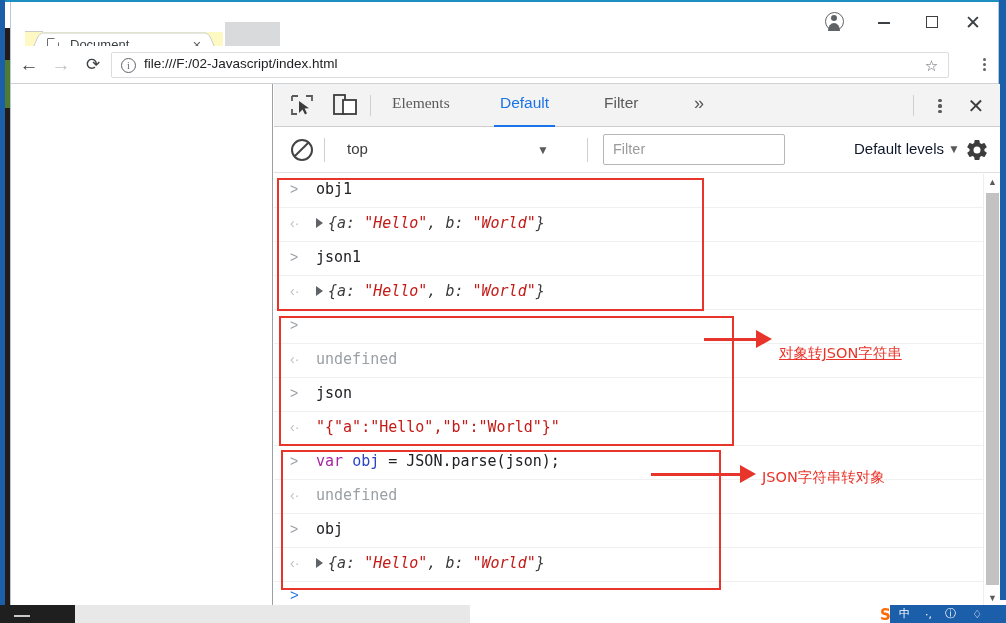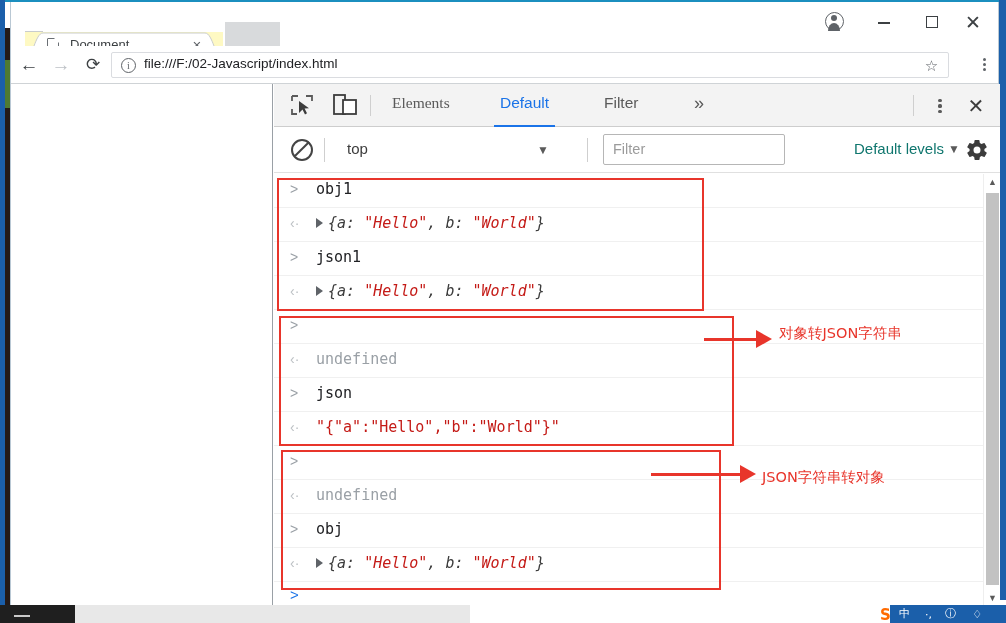--- a/index.html
+++ b/index.html
@@ -162,21 +162,21 @@
   .clear-icon:after{ content:""; position:absolute; left:-1px; top:7px; width:20px; height:2px;
                      background:#444; transform:rotate(-45deg); transform-origin:center; }
   .ctx-select { position:absolute; left:62px; top:8px; width:221px; height:28px; }
   .ctx-label { position:absolute; left:11px; top:4px; font-size:15px; color:#3c3c3c; }
   .ctx-caret { position:absolute; right:8px; top:7px; font-size:12px; color:#5a5a5a; }
   .filter-input {
     position:absolute; left:329px; top:6px; width:182px; height:31px;
     background:#fff; border:1px solid #b6b6b6; border-radius:2px;
   }
   .filter-ph { position:absolute; left:9px; top:6px; font-size:14.5px; color:#9b9b9b; }
-  .levels { position:absolute; right:56px; top:12px; font-size:15px; color:#0f766e; white-space:nowrap; }
+  .levels { position:absolute; right:56px; top:12px; font-size:15px; color:#0f172a; white-space:nowrap; }
   .levels-caret { position:absolute; right:40px; top:14px; font-size:12px; color:#5a5a5a; }
   .gear { position:absolute; right:11px; top:10px; width:24px; height:24px; }
 
   
   .console {
     position:absolute; left:0; top:90px; width:726px; height:433px;
     background:#fff; overflow:hidden;
   }
   .row {
     position:relative; height:34px; border-bottom:1px solid #f0f0f0;
@@ -370,20 +370,21 @@
           <div class="row">
             <span class="arrow">&gt;</span>
             <span class="txt"><span>json</span></span>
           </div>
           <div class="row">
             <span class="arrow out">‹·</span>
             <span class="txt"><span class="strplain">"{"a":"Hello","b":"World"}"</span></span>
           </div>
           <div class="row">
             <span class="arrow">&gt;</span>
+            <span class="txt"><span class="kw">var </span><span class="var">obj</span><span> = JSON.parse(json);</span></span>
           </div>
           <div class="row">
             <span class="arrow out">‹·</span>
             <span class="txt"><span class="undef">undefined</span></span>
           </div>
           <div class="row">
             <span class="arrow">&gt;</span>
             <span class="txt"><span>obj</span></span>
           </div>
           <div class="row">
@@ -403,21 +404,21 @@
     </div>
   </div>
 
   <div>
     <div class="redbox" style="left:277px; top:178px; width:427px; height:133px;"></div>
     <div class="redbox" style="left:279px; top:316px; width:455px; height:130px;"></div>
     <div class="redbox" style="left:281px; top:450px; width:440px; height:140px;"></div>
 
     <div class="redarrow-line" style="left:704px; top:338px; width:54px;"></div>
     <div class="redarrow-head" style="left:756px; top:330px;"></div>
-    <div class="annot" style="left:779px; top:324px;">对象转JSON字符串</div>
+    <div class="annot" style="left:779px; top:344px;text-decoration:underline;">对象转JSON字符串</div>
 
     <div class="redarrow-line" style="left:651px; top:473px; width:90px;"></div>
     <div class="redarrow-head" style="left:740px; top:465px;"></div>
     <div class="annot" style="left:762px; top:468px;">JSON字符串转对象</div>
   </div>
 
   <div class="taskbar">
     <div class="tb-left">
       <span class="tb-start"></span>
     </div>

